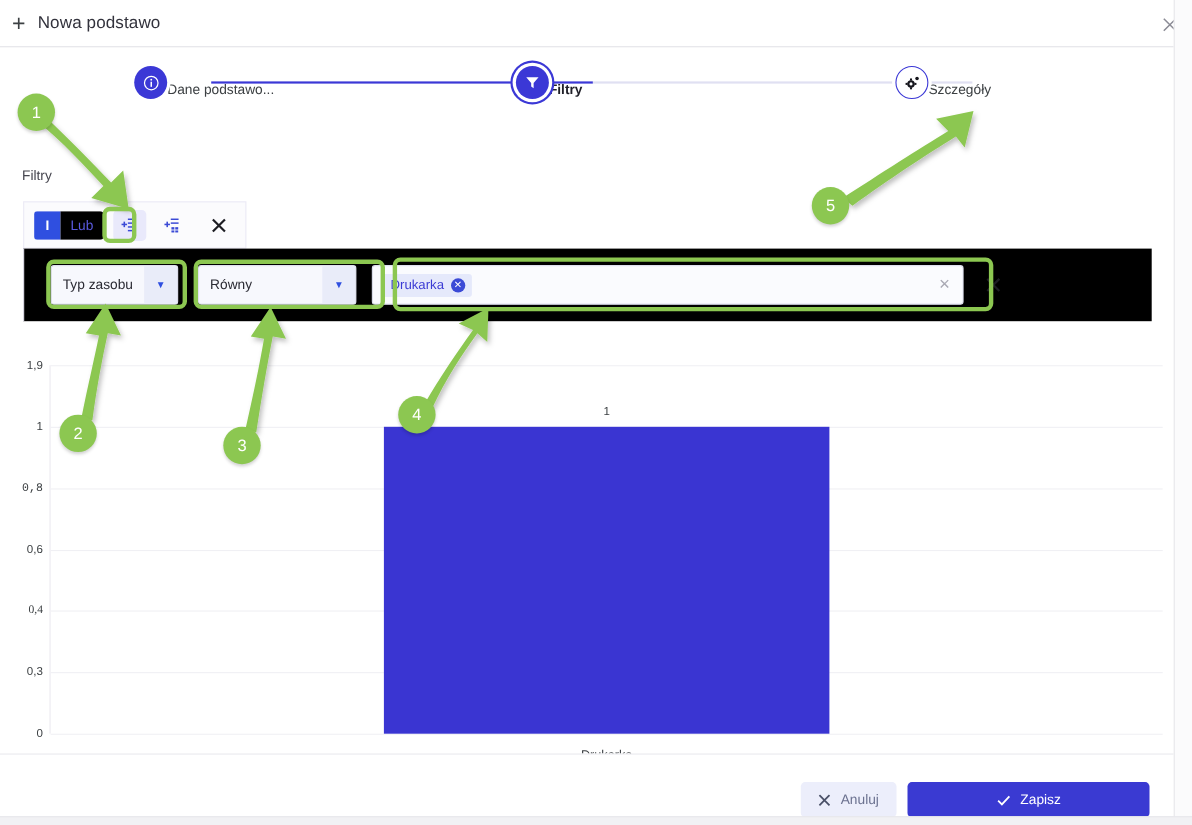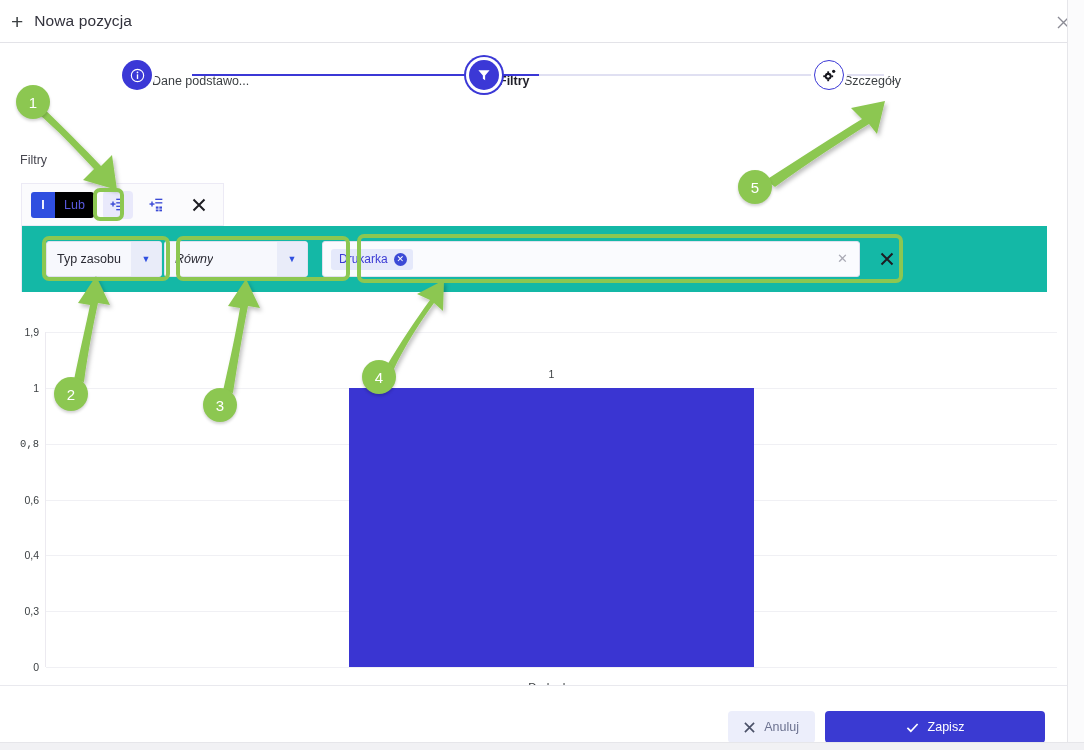--- a/index.html
+++ b/index.html
@@ -114,21 +114,21 @@
   .x-btn {
     width: 30px; height: 28px; margin-left: 12px;
     display: flex; align-items: center; justify-content: center;
     color: #1d1d23; font-size: 15px; font-weight: bold; cursor: pointer;
   }
 
   
   .rule-row {
     position: absolute; left: 21px; top: 226px;
     width: 1026px; height: 66px;
-    background: #14b8a6; border-left: 1px solid #eceaf5;
+    background: #000000; border-left: 1px solid #eceaf5;
     display: flex; align-items: center; padding-left: 24px;
   }
   .dd {
     position: relative; height: 36px; width: 116px;
     background: #f7f8fd; border: 1px solid #dfe1ef; border-radius: 3px;
     display: flex; align-items: center; cursor: pointer;
   }
   .dd.wide { width: 144px; }
   .dd-text {
     font-size: 12.5px; color: #2a2a33; padding-left: 10px;
@@ -232,21 +232,21 @@
     z-index: 39; pointer-events: none;
   }
 </style>
 </head>
 <body>
 
 <div id="app">
 
   <div class="titlebar">
     <span class="title-plus">+</span>
-    <span class="title-text">Nowa pozycja</span>
+    <span class="title-text">Nowa podstawo</span>
   </div>
   <div class="title-close">
     <svg width="13" height="13" viewBox="0 0 13 13">
       <path d="M1 1 L12 12 M12 1 L1 12" stroke="#8b8b95" stroke-width="1.4" fill="none"></path>
     </svg>
   </div>
 
   <div class="stepper">
     <div class="step-line done" style="left:192px; width:347px;"></div>
     <div class="step-line pending" style="left:539px; width:345px;"></div>
@@ -331,21 +331,21 @@
       </svg>
     </div>
   </div>
 
   <div class="rule-row">
     <div class="dd">
       <span class="dd-text">Typ zasobu</span>
       <span class="dd-arrow">▼</span>
     </div>
 
-    <div class="dd wide" style="margin-left:2px;font-style:italic;">
+    <div class="dd wide" style="margin-left:18px;">
       <span class="dd-text">Równy</span>
       <span class="dd-arrow">▼</span>
     </div>
 
     <div class="multisel" style="margin-left:14px;">
       <div class="chip">
         <span>Drukarka</span>
         <span class="chip-x">✕</span>
       </div>
       <span class="ms-clear">✕</span>
@@ -362,21 +362,21 @@
     <div class="plot" id="plot">
         <div class="gridline" style="top: 0px;"></div>
         <div class="ytick" style="top: 0px;">1,9</div>
         <div class="gridline" style="top: 55.8333px;"></div>
         <div class="ytick" style="top: 55.8333px;">1</div>
         <div class="gridline" style="top: 111.667px;"></div>
         <div class="ytick" style="top: 111.667px; font-family: Liberation Mono, monospace;">0,8</div>
         <div class="gridline" style="top: 167.5px;"></div>
         <div class="ytick" style="top: 167.5px;">0,6</div>
         <div class="gridline" style="top: 223.333px;"></div>
-        <div class="ytick" style="top: 223.333px;">0,4</div>
+        <div class="ytick" style="top: 223.333px; font-family: Liberation Serif, serif;">0,4</div>
         <div class="gridline" style="top: 279.167px;"></div>
         <div class="ytick" style="top: 279.167px;">0,3</div>
         <div class="gridline" style="top: 335px;"></div>
         <div class="ytick" style="top: 335px;">0</div>
         <div class="bar" style="left: 303.3px; top: 55.8333px; width: 404.4px; height: 279.167px; background: rgb(58, 53, 210);"></div>
         <div class="bar-label" style="left: 505.5px; top: 35.8333px;">1</div>
         <div class="xtick" style="left: 505.5px; top: 349px;">Drukarka</div>
       </div>
   </div>
 

